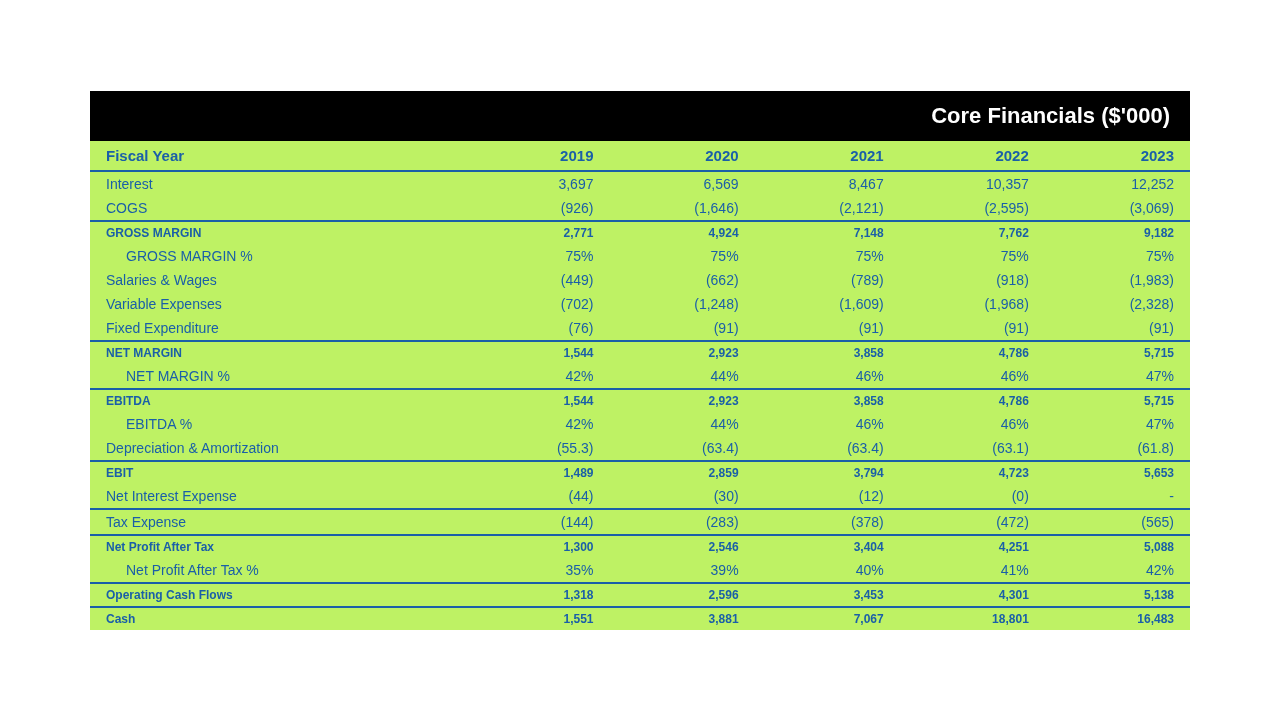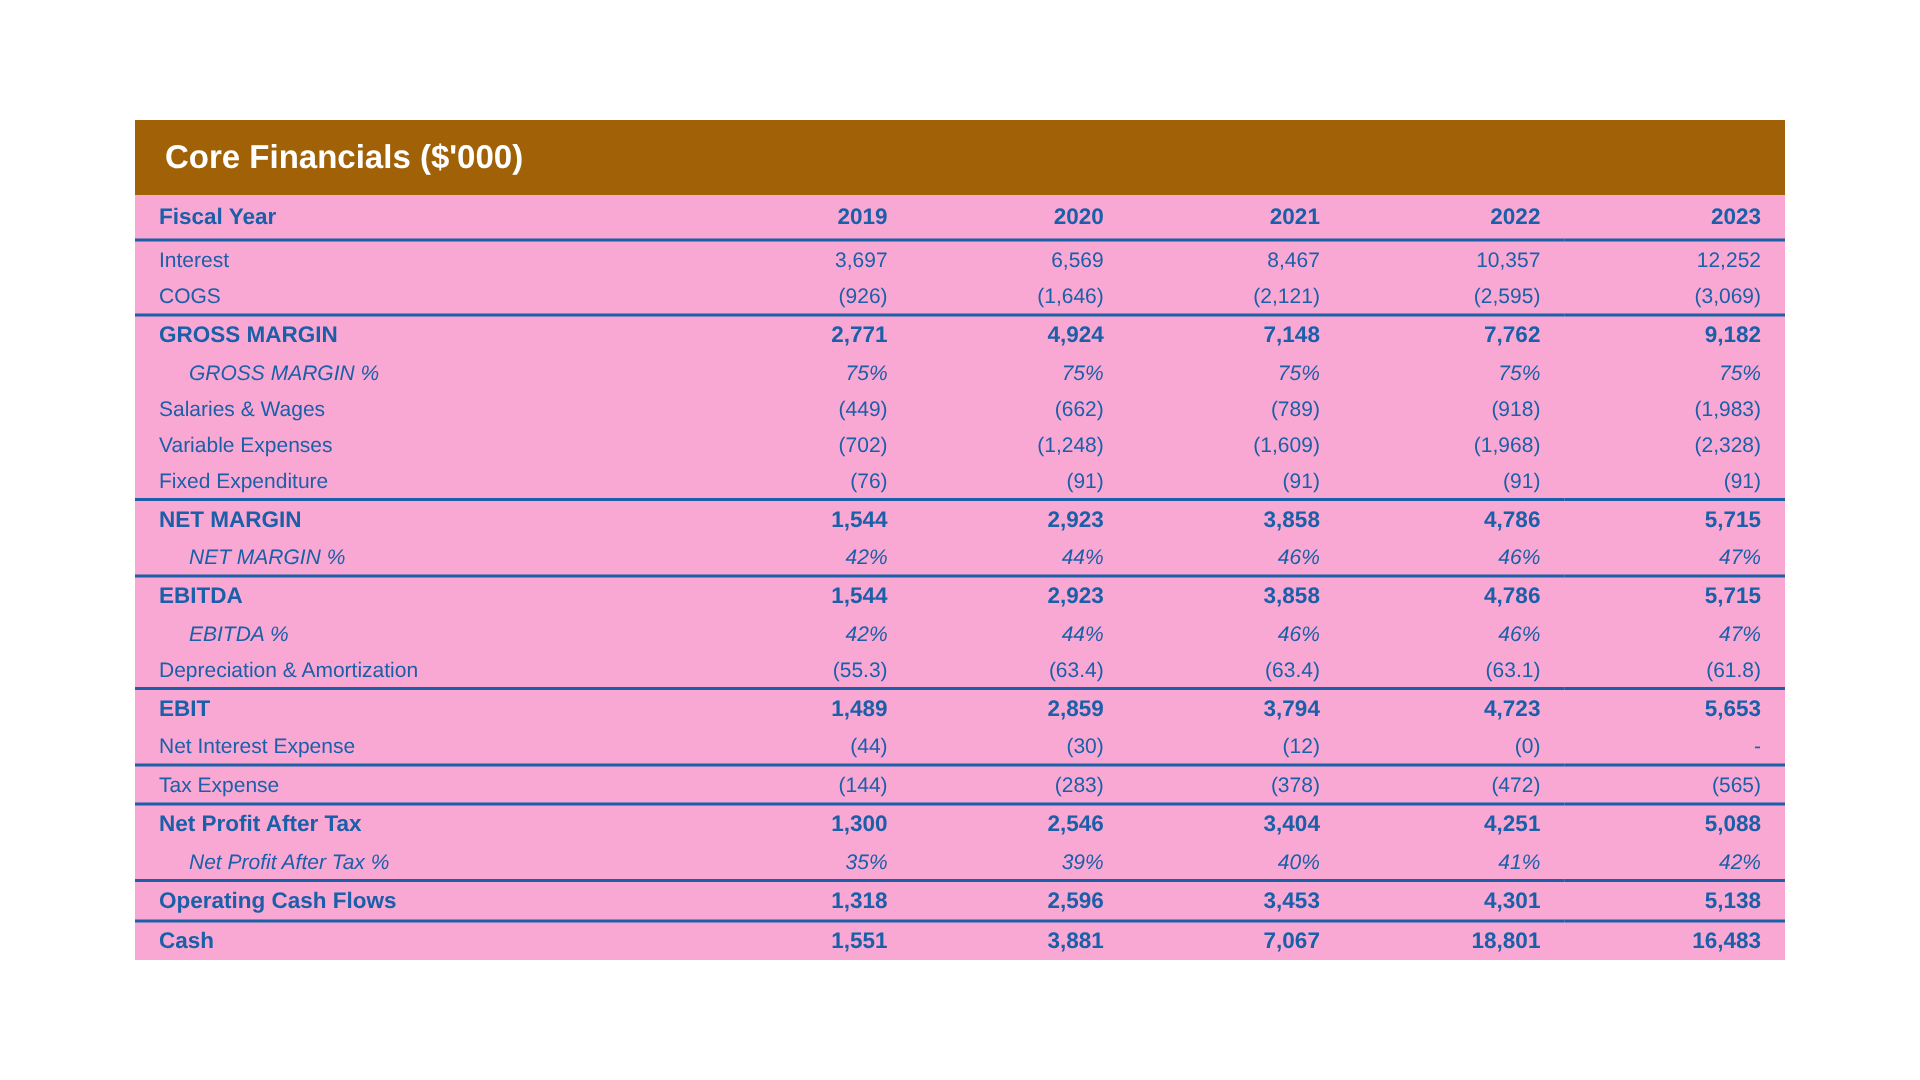--- a/index.html
+++ b/index.html
@@ -6,31 +6,31 @@
     body {
       background: #ffffff;
       display: flex;
       justify-content: center;
       align-items: center;
       min-height: 720px;
       width: 1280px;
       font-family: Arial, sans-serif;
     }
     .title-row {
-      background-color: #a16207;
+      background-color: #000000;
       color: white;
-      text-align: left;
+      text-align: right;
       font-size: 22px;
       font-weight: bold;
       padding: 12px 20px;
     }
     table {
       width: 100%;
       border-collapse: collapse;
-      background: #f9a8d4;
+      background: #bef264;
     }
     th {
       font-size: 15px;
       font-weight: bold;
       color: #1a5fa8;
       text-align: right;
       padding: 6px 16px;
       border-bottom: 2px solid #1a5fa8;
     }
     th.label-col {
@@ -40,24 +40,23 @@
       font-size: 14px;
       color: #1a5fa8;
       text-align: right;
       padding: 4px 16px;
     }
     td.label-col {
       text-align: left;
     }
     .bold-row td {
       font-weight: bold;
-      font-size: 15px;
+      font-size: 12px;
     }
     .italic-row td {
-      font-style: italic;
     }
     .border-top td {
       border-top: 2px solid #1a5fa8;
     }
     .border-bottom td {
       border-bottom: 2px solid #1a5fa8;
     }
     .indent {
       padding-left: 36px !important;
     }

